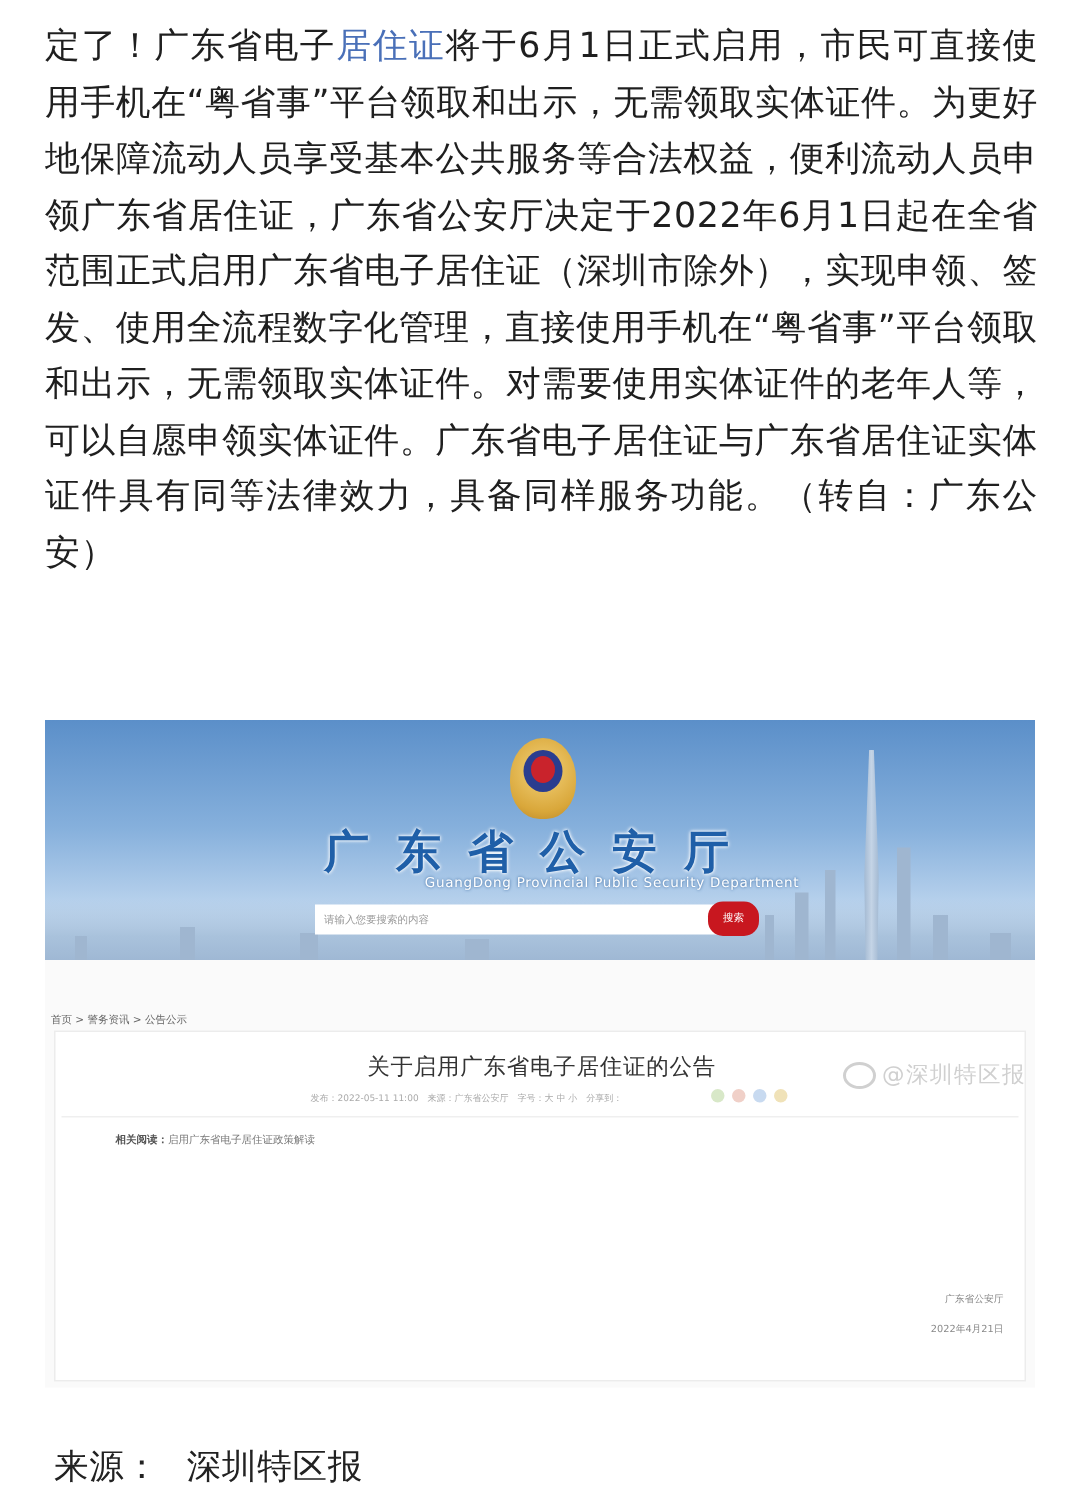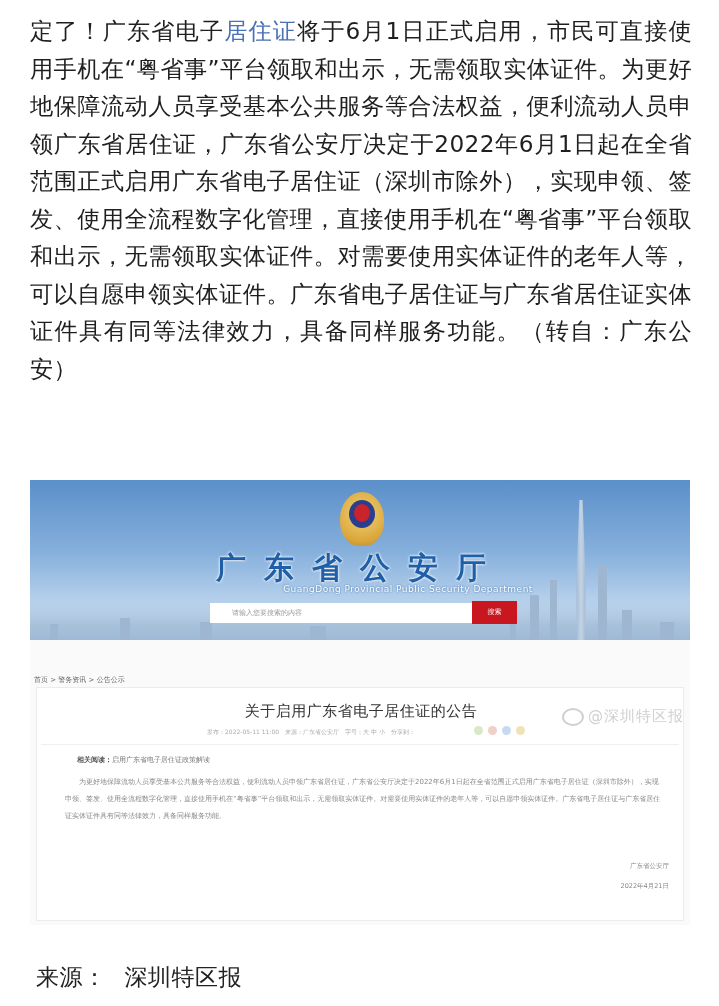--- a/index.html
+++ b/index.html
@@ -26,23 +26,23 @@
   .emblem .inner { position: absolute; left: 9px; top: 8px; width: 26px; height: 28px; border-radius: 50%;
                    background: #2a3d8f; }
   .emblem .red { position: absolute; left: 14px; top: 12px; width: 16px; height: 18px; border-radius: 50%;
                  background: #c9232c; }
   .site-title { position: absolute; left: 0; top: 68px; width: 660px; text-align: center;
                 font-size: 30px; letter-spacing: 18px; color: #1f5fa8; font-weight: bold;
                 text-shadow: 0 0 2px #fff, 0 0 3px #fff; }
   .site-sub { position: absolute; left: 0; top: 104px; width: 660px; text-align: center;
               font-size: 9px; color: #ffffff; letter-spacing: 0.5px; text-shadow: 0 0 2px #2a5b95; padding-left: 48px; }
   .search-box { position: absolute; left: 180px; top: 123px; width: 286px; height: 20px; background: #fff;
-                font-size: 7px; color: #999; line-height: 20px; padding-left: 22px; box-sizing: border-box; }
-  .search-btn { position: absolute; left: 442px; top: 121px; width: 45px; height: 23px; background: #c8171f;
-                color: #fff; font-size: 7px; text-align: center; line-height: 23px; }
+                font-size: 7px; color: #999; line-height: 20px; padding-left: 6px; box-sizing: border-box; }
+  .search-btn { position: absolute; left: 442px; top: 121px; width: 34px; height: 23px; background: #c8171f;
+                color: #fff; font-size: 7px; text-align: center; line-height: 23px; border-radius: 10px; }
   .navbar { position: absolute; left: 0; top: 158px; width: 660px; height: 32px; background: #2b86dc; }
   .nav-item { position: absolute; top: 0; height: 32px; line-height: 32px; color: #fff; font-size: 11px; }
   .home-icon { position: absolute; left: 117px; top: 9px; width: 14px; height: 14px; }
   .crumb { position: absolute; left: 4px; top: 195px; font-size: 7px; color: #666; }
   .paper { position: absolute; left: 6px; top: 207px; width: 648px; height: 234px; background: #fff;
            border: 1px solid #ececec; box-sizing: border-box; }
   .doc-title { position: absolute; left: 0; top: 14px; width: 648px; text-align: center; font-size: 15px;
                color: #333; letter-spacing: 0.5px; }
   .doc-meta { position: absolute; left: 170px; top: 40px; font-size: 6px; color: #aaa; }
   .share { position: absolute; top: 38px; width: 9px; height: 9px; border-radius: 50%; }
@@ -93,20 +93,19 @@
   <div class="crumb">首页 &gt; 警务资讯 &gt; 公告公示</div>
   <div class="paper">
     <div class="doc-title">关于启用广东省电子居住证的公告</div>
     <div class="doc-meta">发布：2022-05-11 11:00　来源：广东省公安厅　字号：大 中 小　分享到：</div>
     <div class="share" style="left:437px;background:#d8e8c8"></div>
     <div class="share" style="left:451px;background:#f0d0c8"></div>
     <div class="share" style="left:465px;background:#c8daf0"></div>
     <div class="share" style="left:479px;background:#f0e2b8"></div>
     <div class="doc-hr"></div>
     <div class="related"><b>相关阅读：</b><span>启用广东省电子居住证政策解读</span></div>
-    <div class="doc-body">为更好地保障流动人员享受基本公共服务等合法权益，便利流动人员申领广东省居住证，广东省公安厅决定于2022年6月1日起在全省范围正式启用广东省电子居住证（深圳市除外），实现申领、签发、使用全流程数字化管理，直接使用手机在“粤省事”平台领取和出示，无需领取实体证件。对需要使用实体证件的老年人等，可以自愿申领实体证件。广东省电子居住证与广东省居住证实体证件具有同等法律效力，具备同样服务功能。</div>
     <div class="sign" style="top:174px">广东省公安厅</div>
     <div class="sign" style="top:194px">2022年4月21日</div>
   </div>
   <div class="watermark"><span class="wm-icon"></span><span>@深圳特区报</span></div>
 </div>
 
 <div class="source"><span>来源：</span><span class="gap"></span><span>深圳特区报</span></div>
 
 </body></html>

